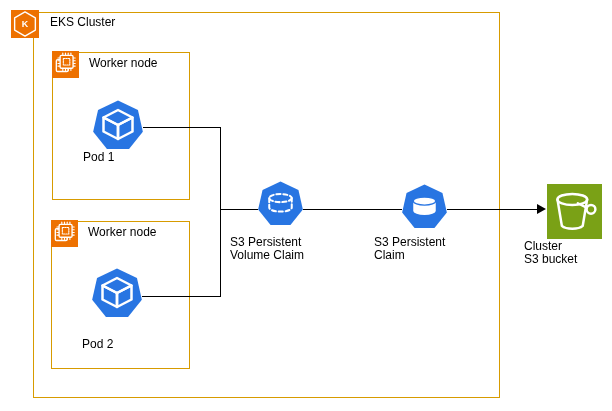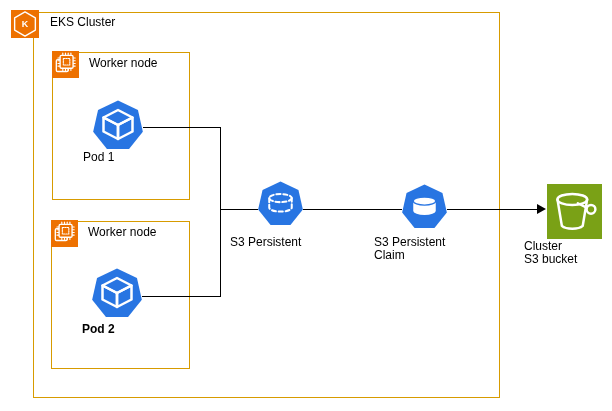--- a/index.html
+++ b/index.html
@@ -121,33 +121,34 @@
   <div class="label" style="left:88px;top:226px;">Worker node</div>
 
   <div class="sq-icon" style="left:92px;top:268px;width:50px;height:50px;">
     <svg viewBox="0 0 100 100">
       <polygon class="hept" points="50,1 89.9,20.2 99.7,63.3 72.1,97.9 27.9,97.9 0.3,63.3 10.1,20.2"></polygon>
       <polygon class="ws" stroke-width="5" points="50,20 79,35 50,50 21,35"></polygon>
       <polygon class="ws" stroke-width="5" points="21,35 21,63 50,78 50,50"></polygon>
       <polygon class="ws" stroke-width="5" points="79,35 79,63 50,78 50,50"></polygon>
     </svg>
   </div>
-  <div class="label center" style="left:82px;top:323px;width:70px;font-weight:bold;">Pod 2</div>
+  <div class="label center" style="left:82px;top:338px;width:70px;">Pod 2</div>
 
   <div class="sq-icon" style="left:258px;top:181px;width:45px;height:45px;">
     <svg viewBox="0 0 100 100">
       <polygon class="hept" points="50,1 89.9,20.2 99.7,63.3 72.1,97.9 27.9,97.9 0.3,63.3 10.1,20.2"></polygon>
       <g class="ws" stroke-width="4.5" stroke-dasharray="9 6">
         <ellipse cx="50" cy="38" rx="25" ry="9"></ellipse>
         <path d="M25,38 L25,59 A25,9 0 0 0 75,59 L75,38"></path>
       </g>
     </svg>
   </div>
   <div class="label center" style="left:230px;top:236px;width:100px;">
     <span>S3 Persistent</span><br>
+    <span>Volume Claim</span>
   </div>
 
   <div class="sq-icon" style="left:402px;top:184px;width:45px;height:45px;">
     <svg viewBox="0 0 100 100">
       <polygon class="hept" points="50,1 89.9,20.2 99.7,63.3 72.1,97.9 27.9,97.9 0.3,63.3 10.1,20.2"></polygon>
       <path class="pv-body" d="M25,38 L25,60 A25,9 0 0 0 75,60 L75,38 A25,9 0 0 0 25,38 Z"></path>
       <ellipse class="pv-rim" stroke-width="3" cx="50" cy="38" rx="25" ry="9"></ellipse>
     </svg>
   </div>
   <div class="label center" style="left:374px;top:236px;width:100px;">

